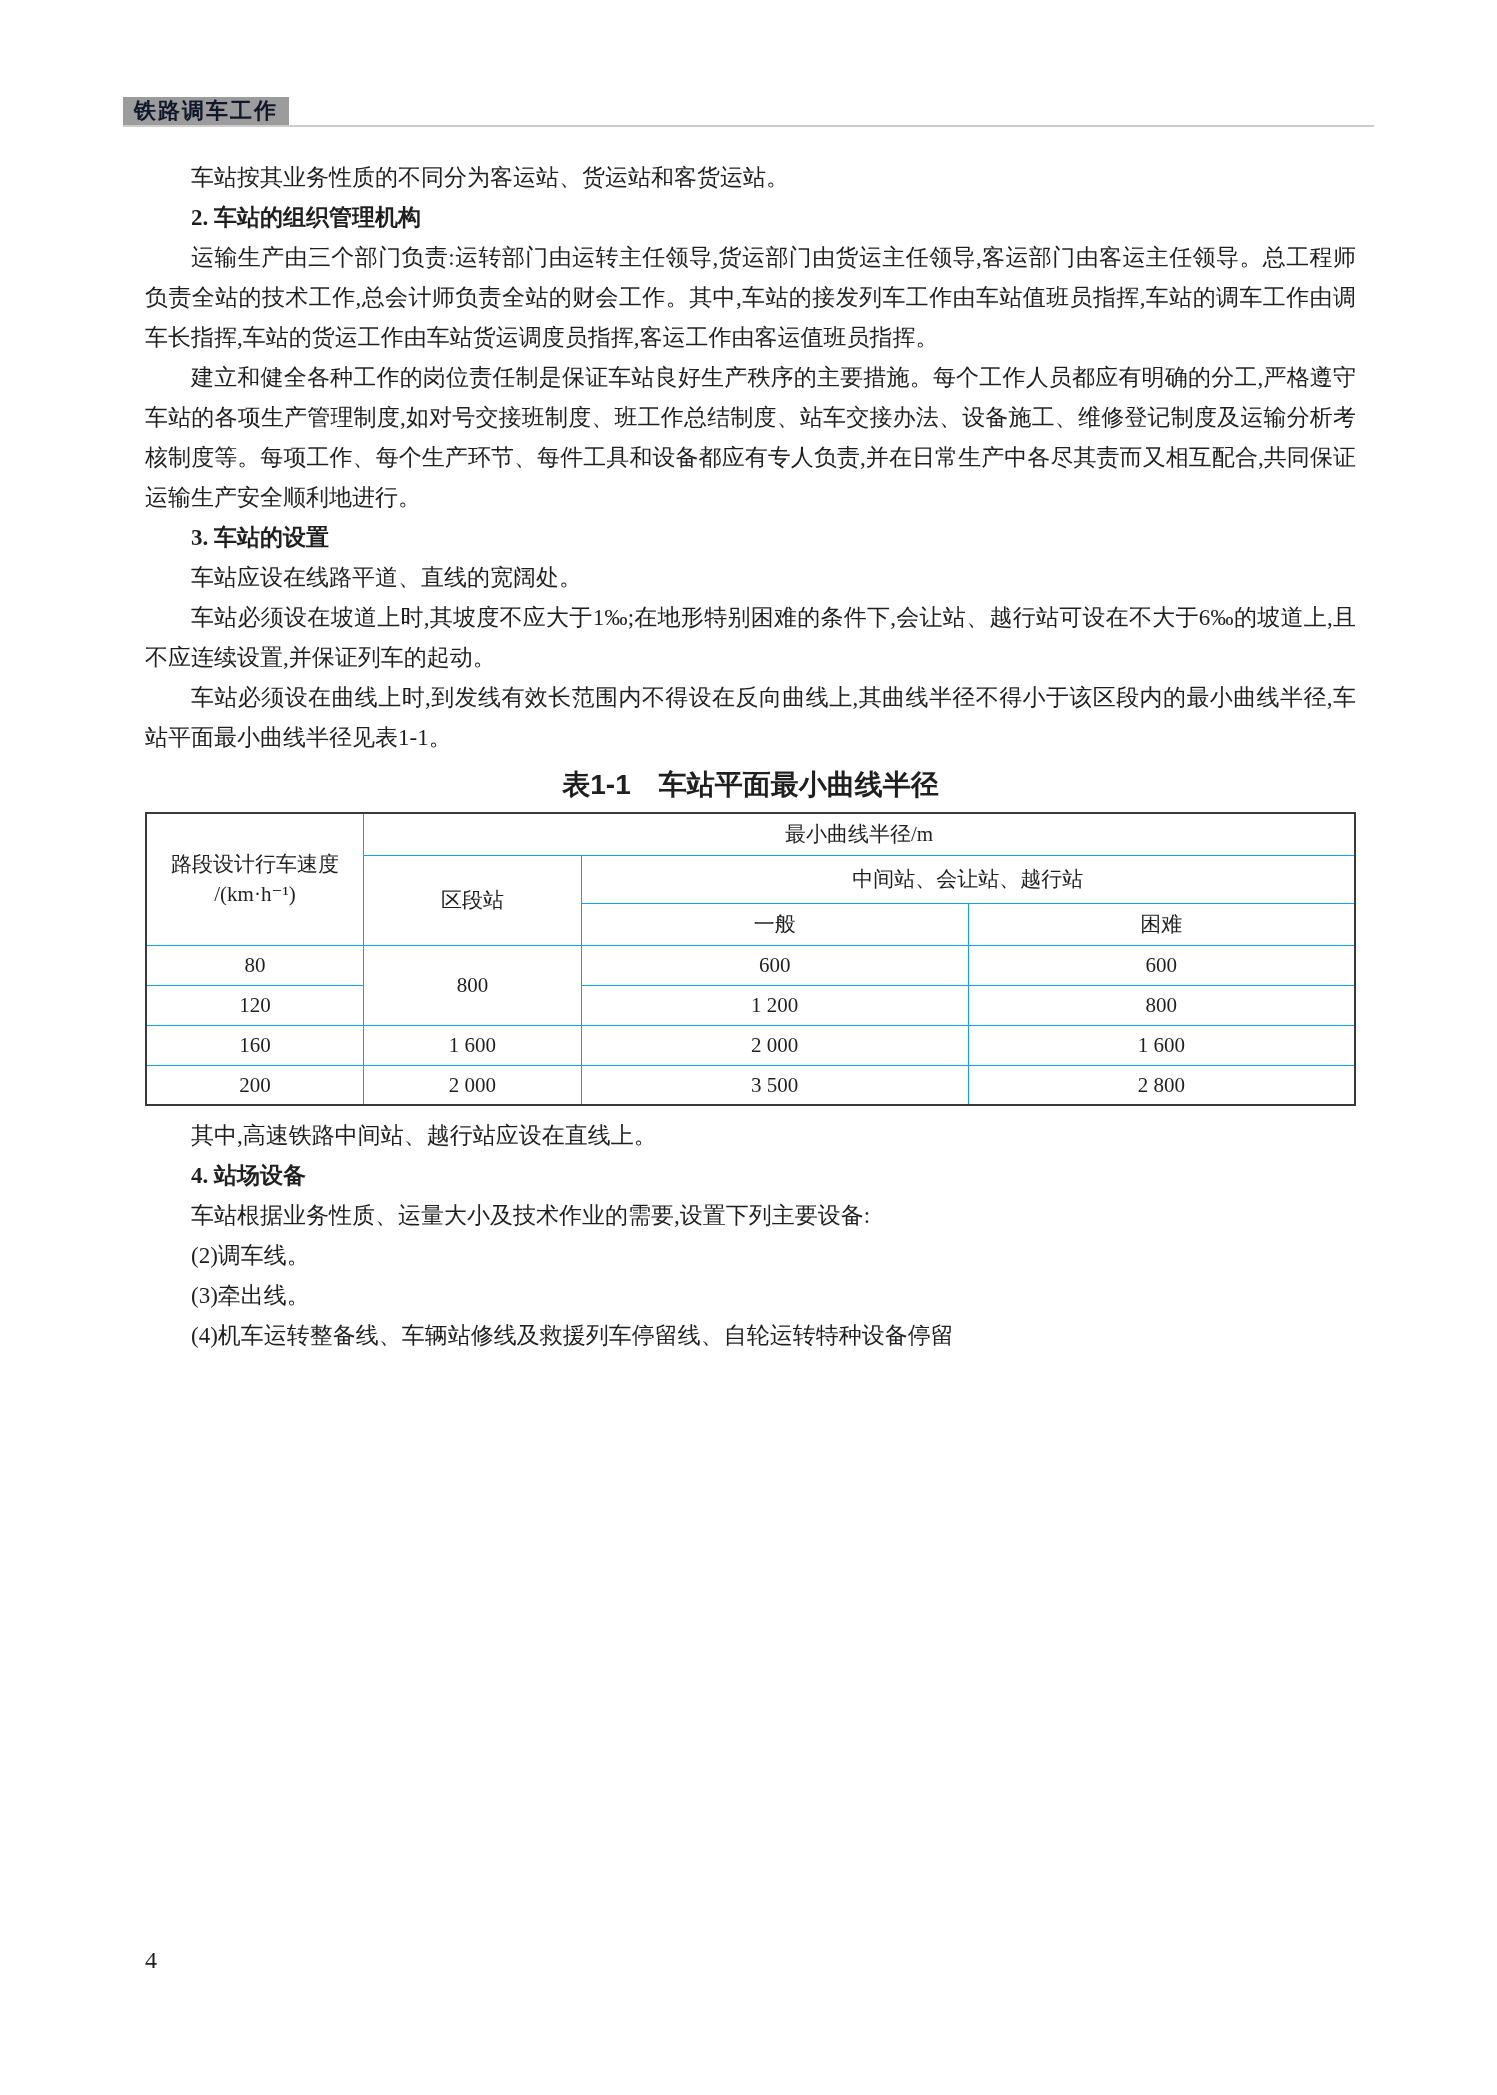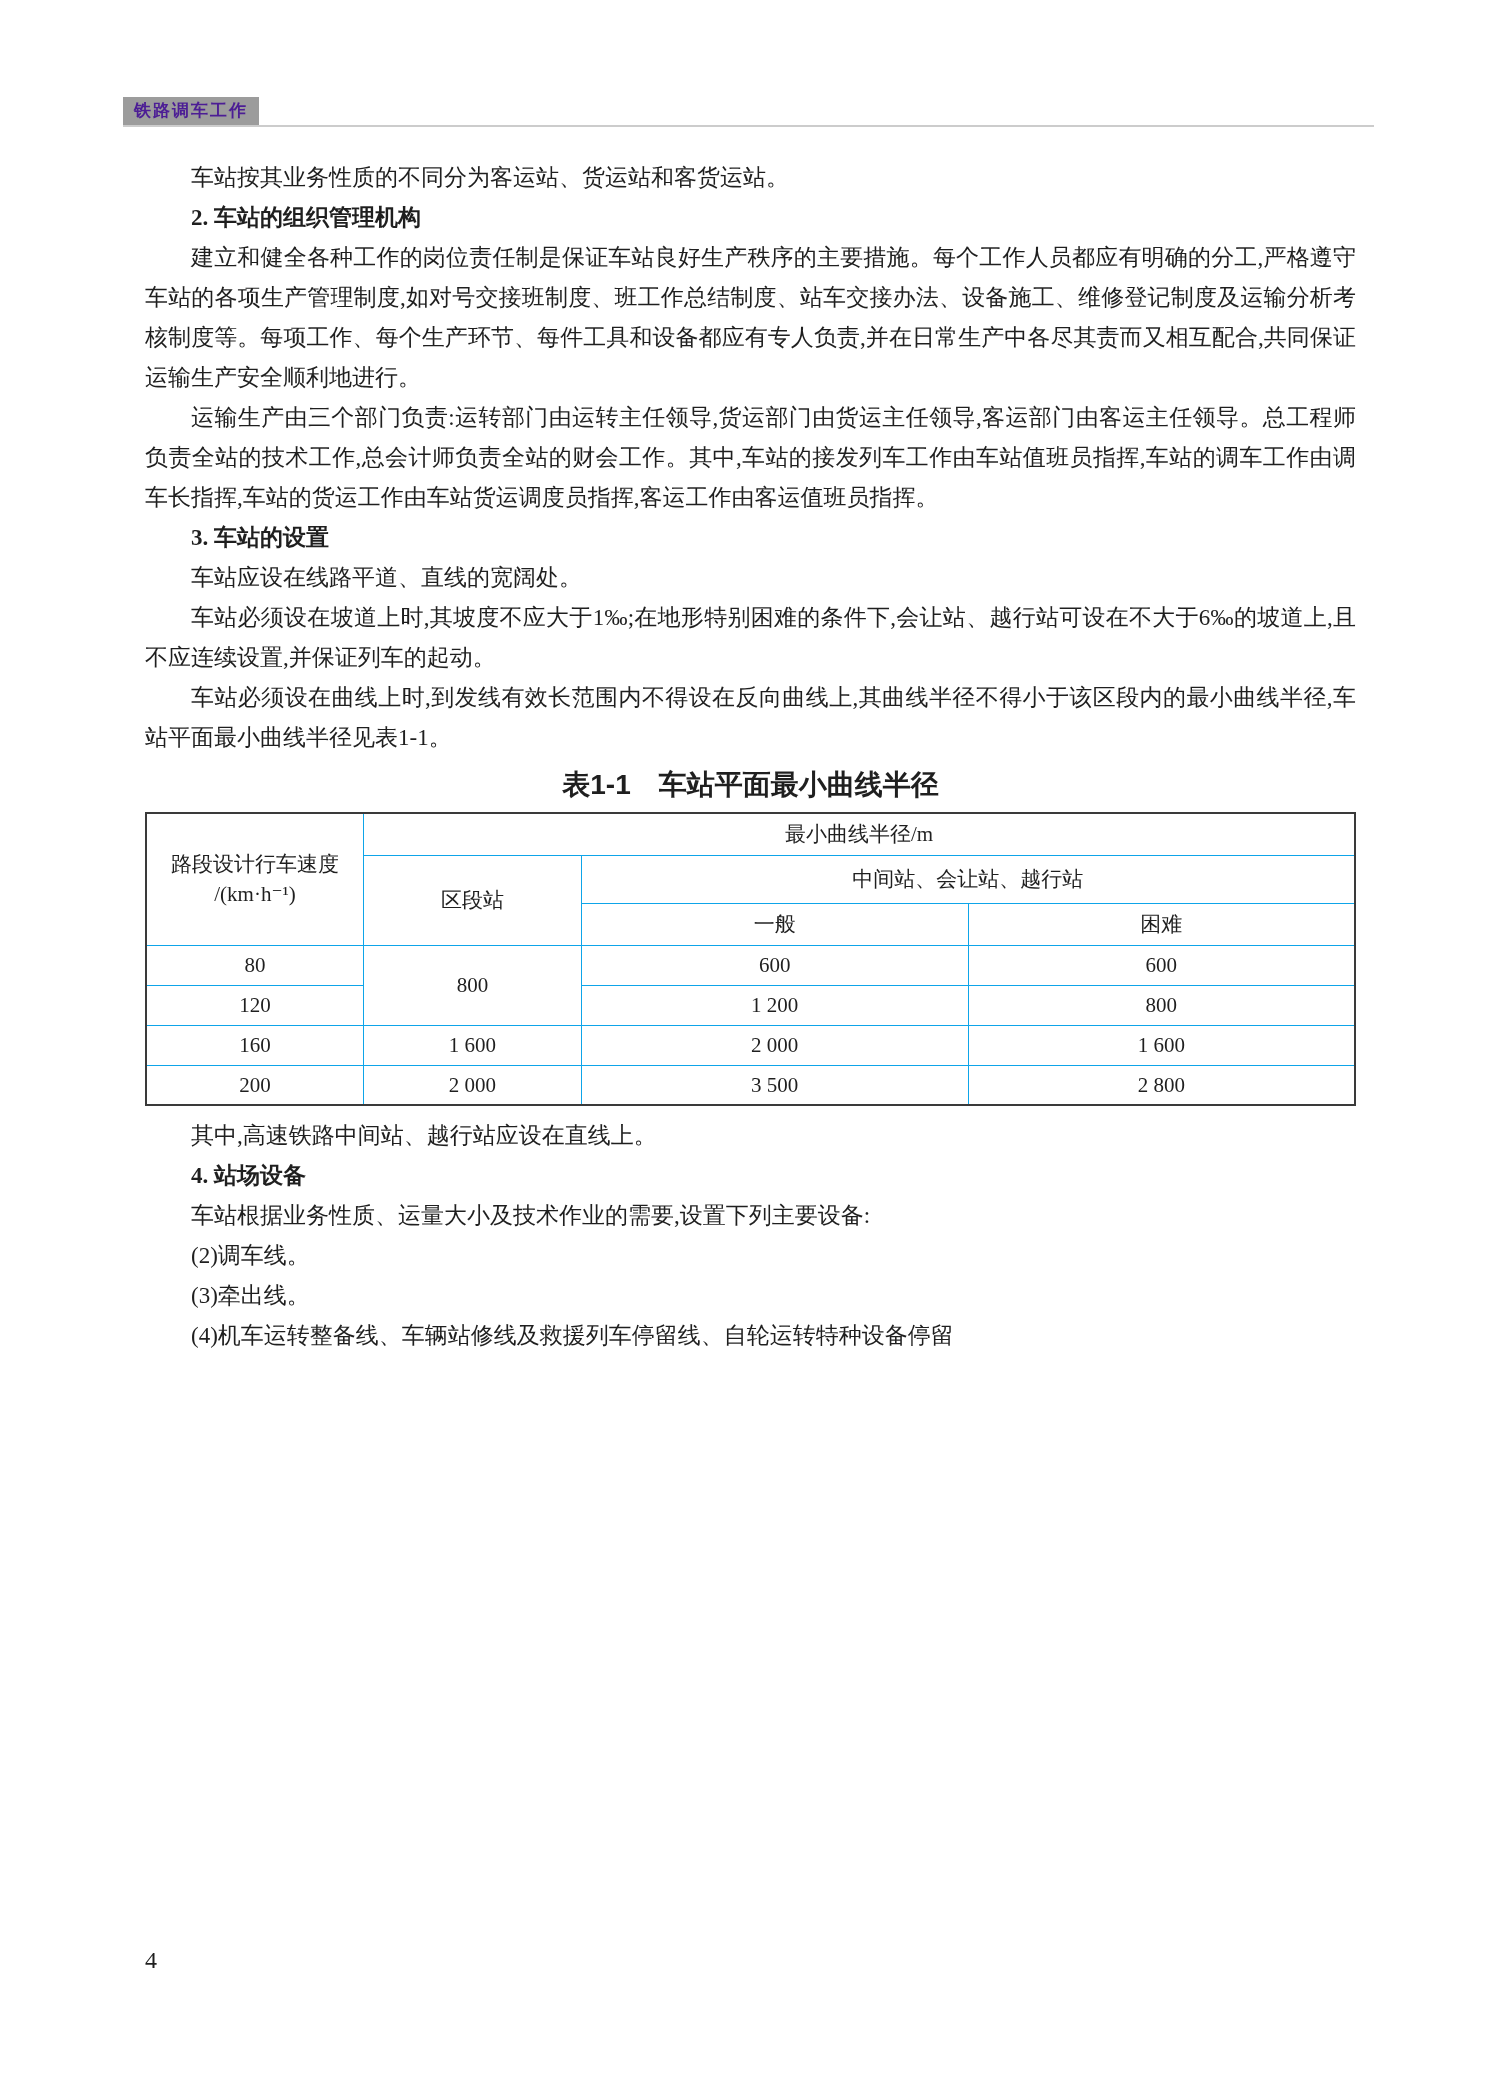--- a/index.html
+++ b/index.html
@@ -18,24 +18,24 @@
     left: 123px;
     top: 97px;
     width: 1251px;
     border-bottom: 2px solid #cccccc;
     padding-bottom: 0;
     line-height: 0;
   }
   .chapter-badge {
     display: inline-block;
     background: #9c9c9c;
-    color: #4c1d95;
+    color: #0f172a;
     font-family: "Liberation Sans", "DejaVu Sans", sans-serif;
     font-weight: bold;
-    font-size: 17px;
+    font-size: 22px;
     line-height: 17px;
     padding: 5px 11px 6px 11px;
     letter-spacing: 2px;
   }
   .content {
     position: absolute;
     left: 145px;
     top: 158px;
     width: 1211px;
     font-size: 23px;
@@ -98,22 +98,22 @@
 </head>
 <body>
 
 <div class="page-header">
   <span class="chapter-badge">铁路调车工作</span>
 </div>
 
 <main class="content">
   <p>车站按其业务性质的不同分为客运站、货运站和客货运站。</p>
   <h3 class="heading">2. 车站的组织管理机构</h3>
+  <p>运输生产由三个部门负责:运转部门由运转主任领导,货运部门由货运主任领导,客运部门由客运主任领导。总工程师负责全站的技术工作,总会计师负责全站的财会工作。其中,车站的接发列车工作由车站值班员指挥,车站的调车工作由调车长指挥,车站的货运工作由车站货运调度员指挥,客运工作由客运值班员指挥。</p>
   <p>建立和健全各种工作的岗位责任制是保证车站良好生产秩序的主要措施。每个工作人员都应有明确的分工,严格遵守车站的各项生产管理制度,如对号交接班制度、班工作总结制度、站车交接办法、设备施工、维修登记制度及运输分析考核制度等。每项工作、每个生产环节、每件工具和设备都应有专人负责,并在日常生产中各尽其责而又相互配合,共同保证运输生产安全顺利地进行。</p>
-  <p>运输生产由三个部门负责:运转部门由运转主任领导,货运部门由货运主任领导,客运部门由客运主任领导。总工程师负责全站的技术工作,总会计师负责全站的财会工作。其中,车站的接发列车工作由车站值班员指挥,车站的调车工作由调车长指挥,车站的货运工作由车站货运调度员指挥,客运工作由客运值班员指挥。</p>
   <h3 class="heading">3. 车站的设置</h3>
   <p>车站应设在线路平道、直线的宽阔处。</p>
   <p>车站必须设在坡道上时,其坡度不应大于1‰;在地形特别困难的条件下,会让站、越行站可设在不大于6‰的坡道上,且不应连续设置,并保证列车的起动。</p>
   <p>车站必须设在曲线上时,到发线有效长范围内不得设在反向曲线上,其曲线半径不得小于该区段内的最小曲线半径,车站平面最小曲线半径见表1-1。</p>
 
   <section class="table-block">
     <div class="table-caption">
       <span>表1-1</span><span class="cap-title">车站平面最小曲线半径</span>
     </div>
     <table class="data-table">

